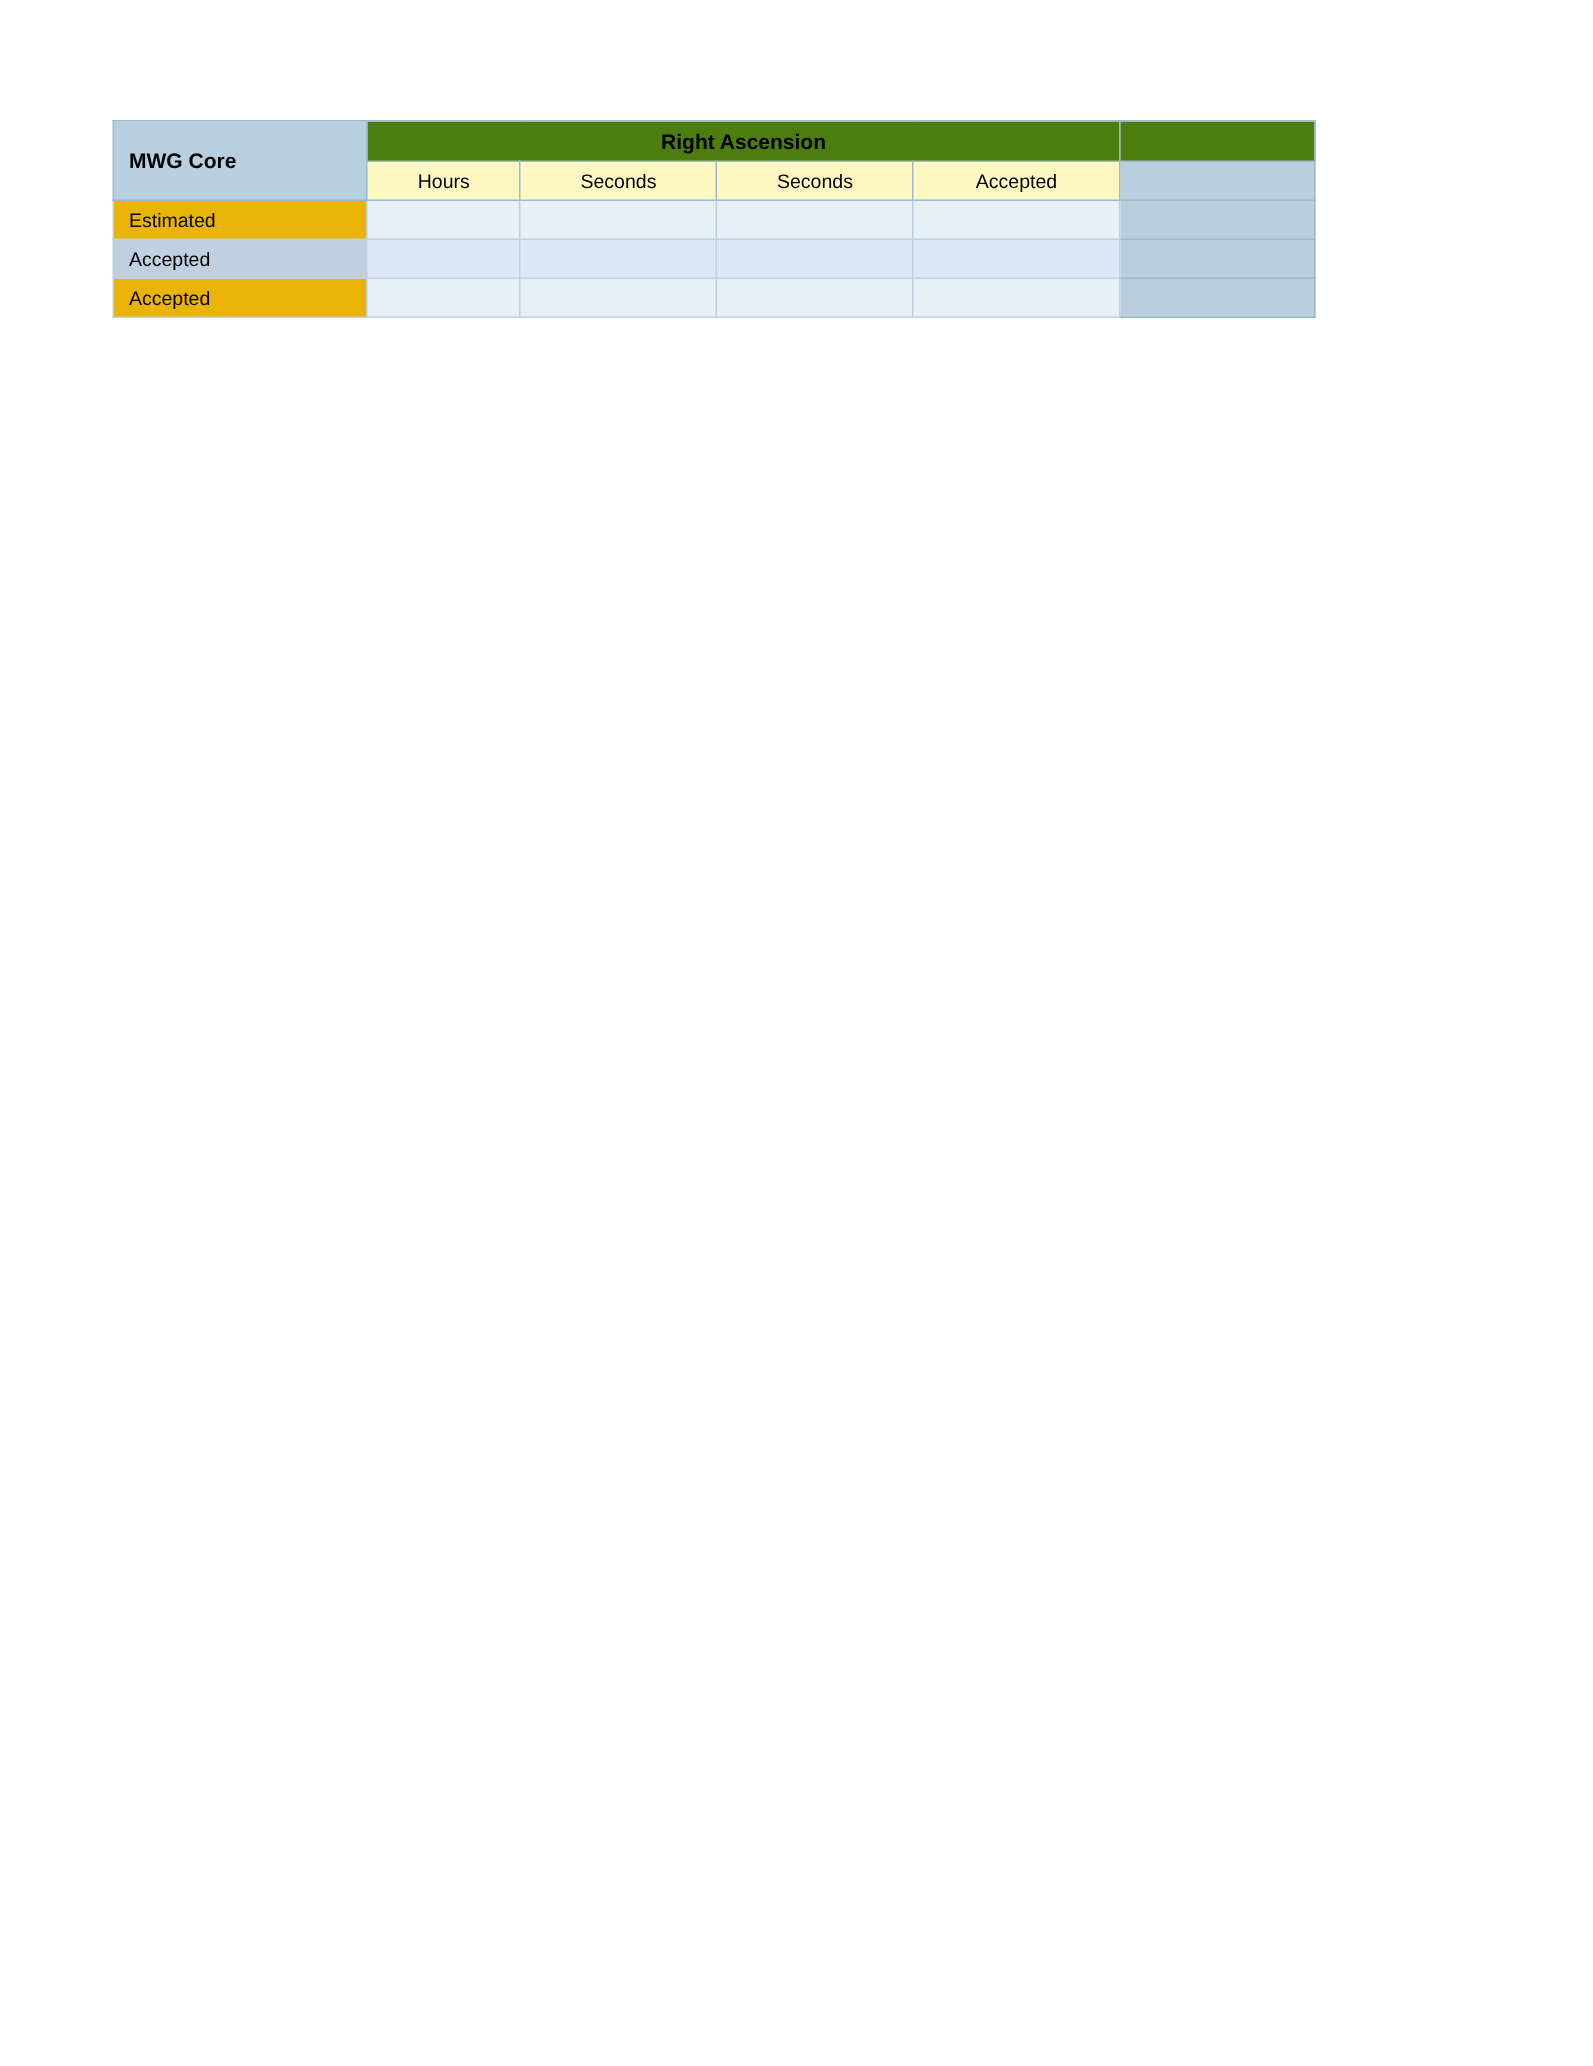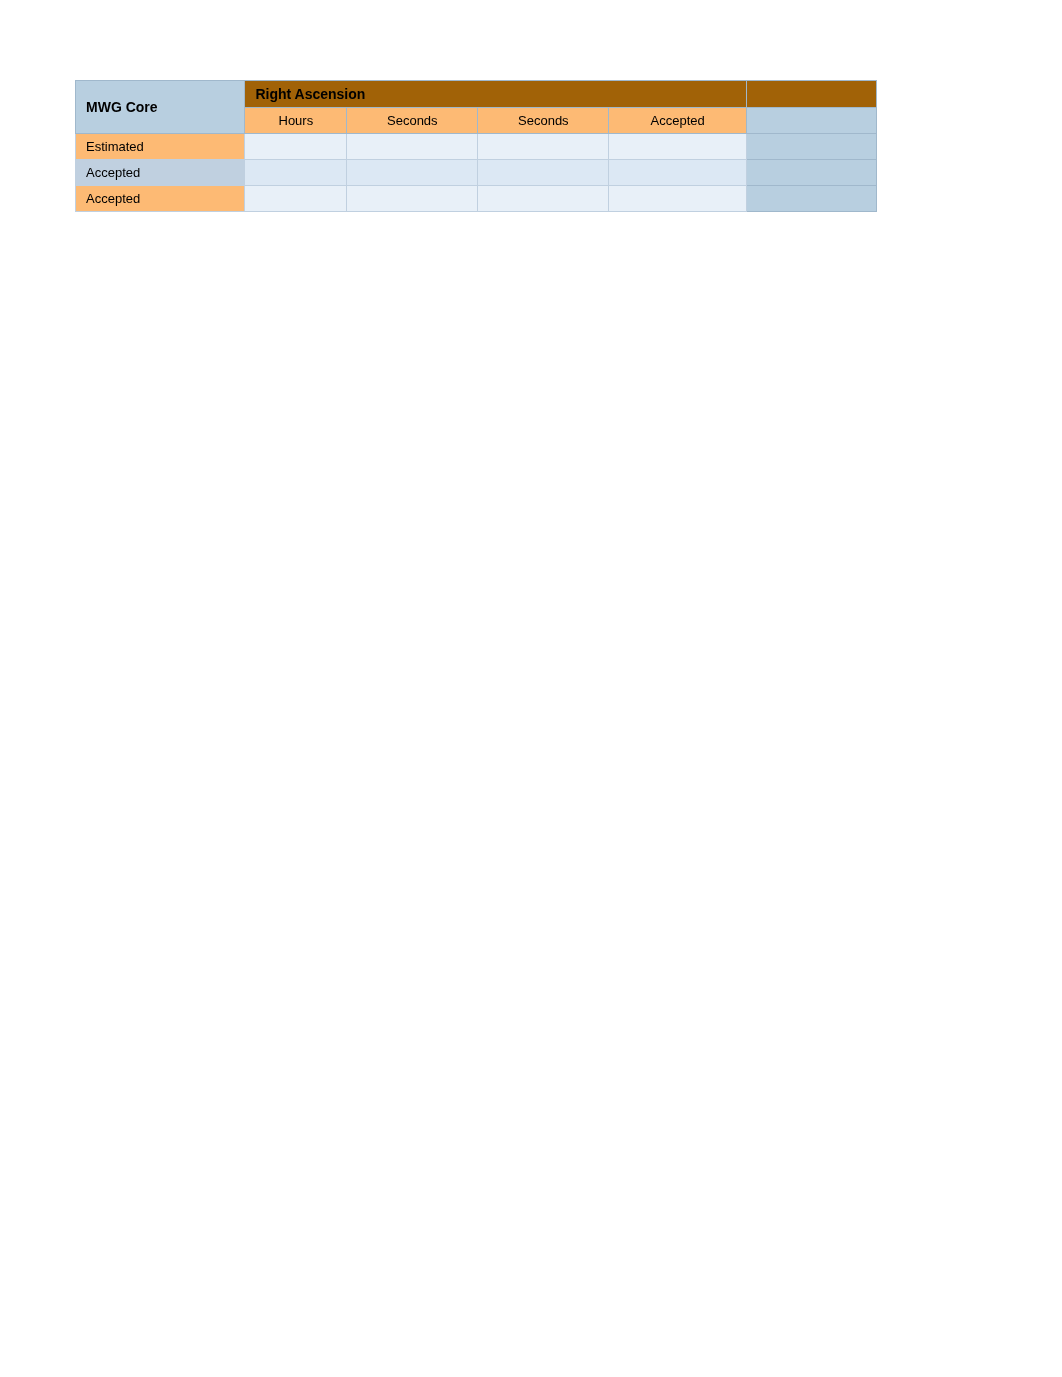--- a/index.html
+++ b/index.html
@@ -26,57 +26,57 @@
       margin-bottom: 6px;
       color: #000000;
     }
 
     .data-table {
       border-collapse: collapse;
       width: 802px;
     }
 
     .header-row-top th {
-      background-color: #a16207;
-      text-align: left;
+      background-color: #4d7c0f;
+      text-align: center;
       font-weight: bold;
       padding: 5px 10px;
       border: 1px solid #a0b8cc;
       font-size: 14px;
     }
 
     .header-row-top th.mwg-core-header {
       background-color: #b8cfe0;
       text-align: left;
       font-weight: bold;
     }
 
     .header-row-sub th {
-      background-color: #fdba74;
+      background-color: #fef9c3;
       text-align: center;
       font-weight: normal;
       padding: 5px 10px;
       border: 1px solid #a0b8cc;
       font-size: 13px;
     }
 
     .header-row-sub th.mwg-core-sub {
       background-color: #b8cfe0;
     }
 
     .data-row td {
       background-color: #e8f0f8;
       padding: 5px 10px;
       border: 1px solid #c0d0e0;
       font-size: 13px;
       height: 22px;
     }
 
     .data-row td.row-label {
-      background-color: #fdba74;
+      background-color: #eab308;
       font-weight: normal;
       text-align: left;
     }
 
     .data-row:nth-child(even) td {
       background-color: #dce8f4;
     }
 
     .data-row:nth-child(even) td.row-label {
       background-color: #c0d0e0;

